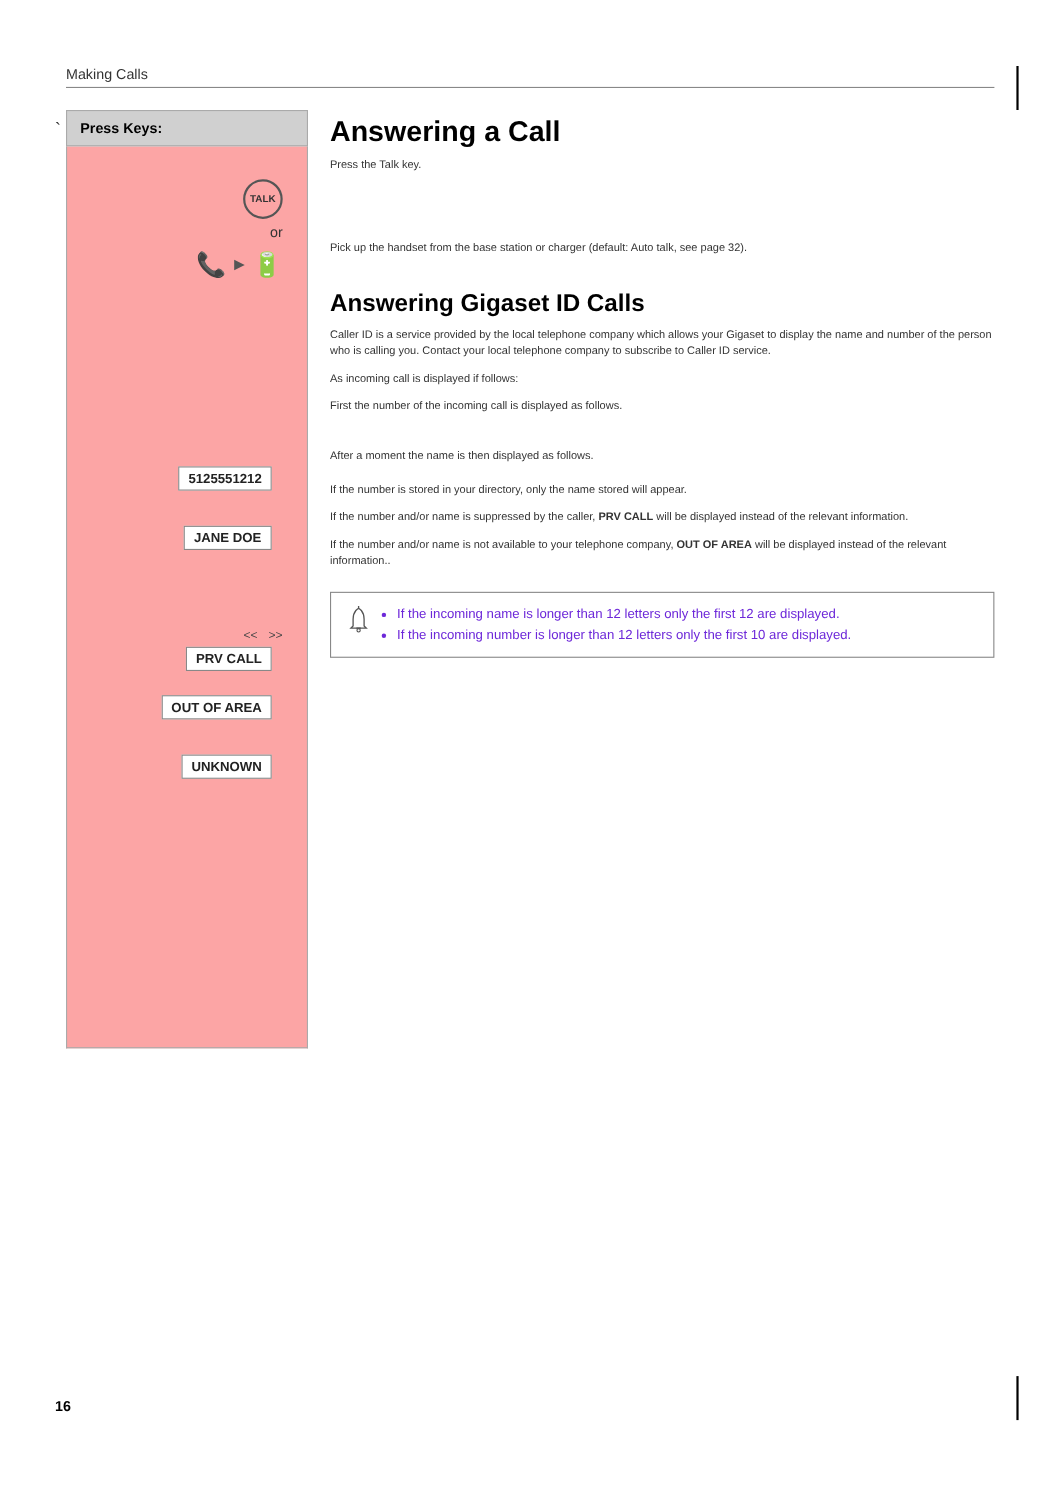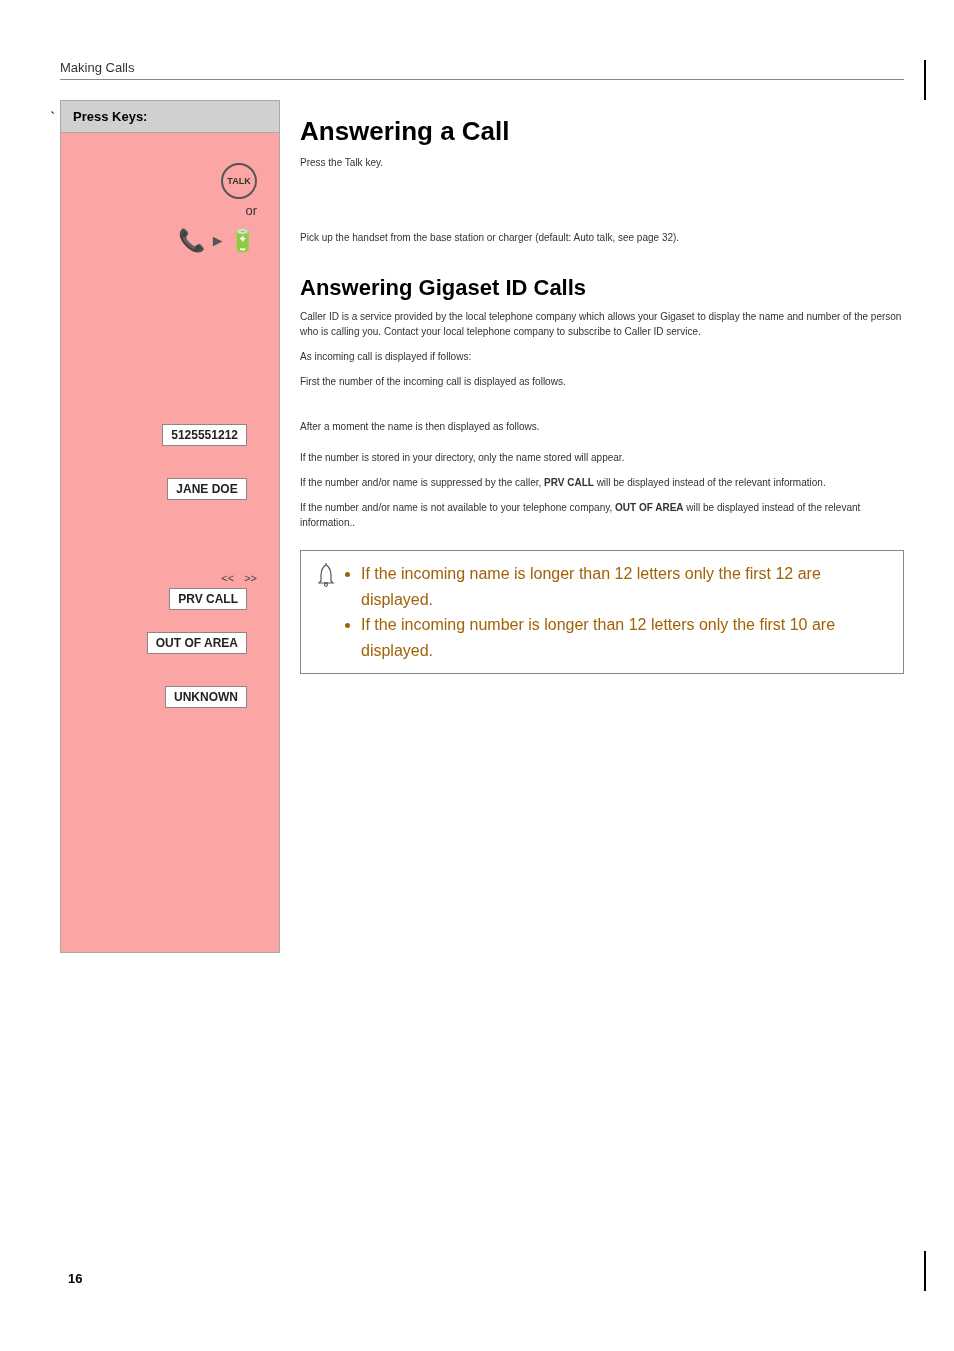--- a/index.html
+++ b/index.html
@@ -162,21 +162,21 @@
       color: #444;
       margin-bottom: 4px;
     }
 
     
     .h1-title {
       font-size: 26px;
       font-weight: bold;
       color: #000;
       margin-bottom: 8px;
-      margin-top: 16px;
+      margin-top: 4px;
     }
 
     .h2-title {
       font-size: 22px;
       font-weight: bold;
       color: #000;
       margin-bottom: 8px;
       margin-top: 30px;
     }
 
@@ -197,34 +197,34 @@
       align-items: flex-start;
     }
 
     .note-icon {
       font-size: 20px;
       flex-shrink: 0;
       margin-top: 2px;
     }
 
     .note-content {
-      font-size: 16px;
+      font-size: 12px;
       line-height: 1.6;
-      color: #a16207;
+      color: #6d28d9;
     }
 
     .note-content ul {
       padding-left: 14px;
     }
 
     
     .page-number {
       position: absolute;
       bottom: 65px;
-      left: 68px;
+      left: 50px;
       font-size: 13px;
       font-weight: bold;
       color: #000;
     }
 
     
     .backtick-mark {
       position: absolute;
       top: 110px;
       left: 50px;

